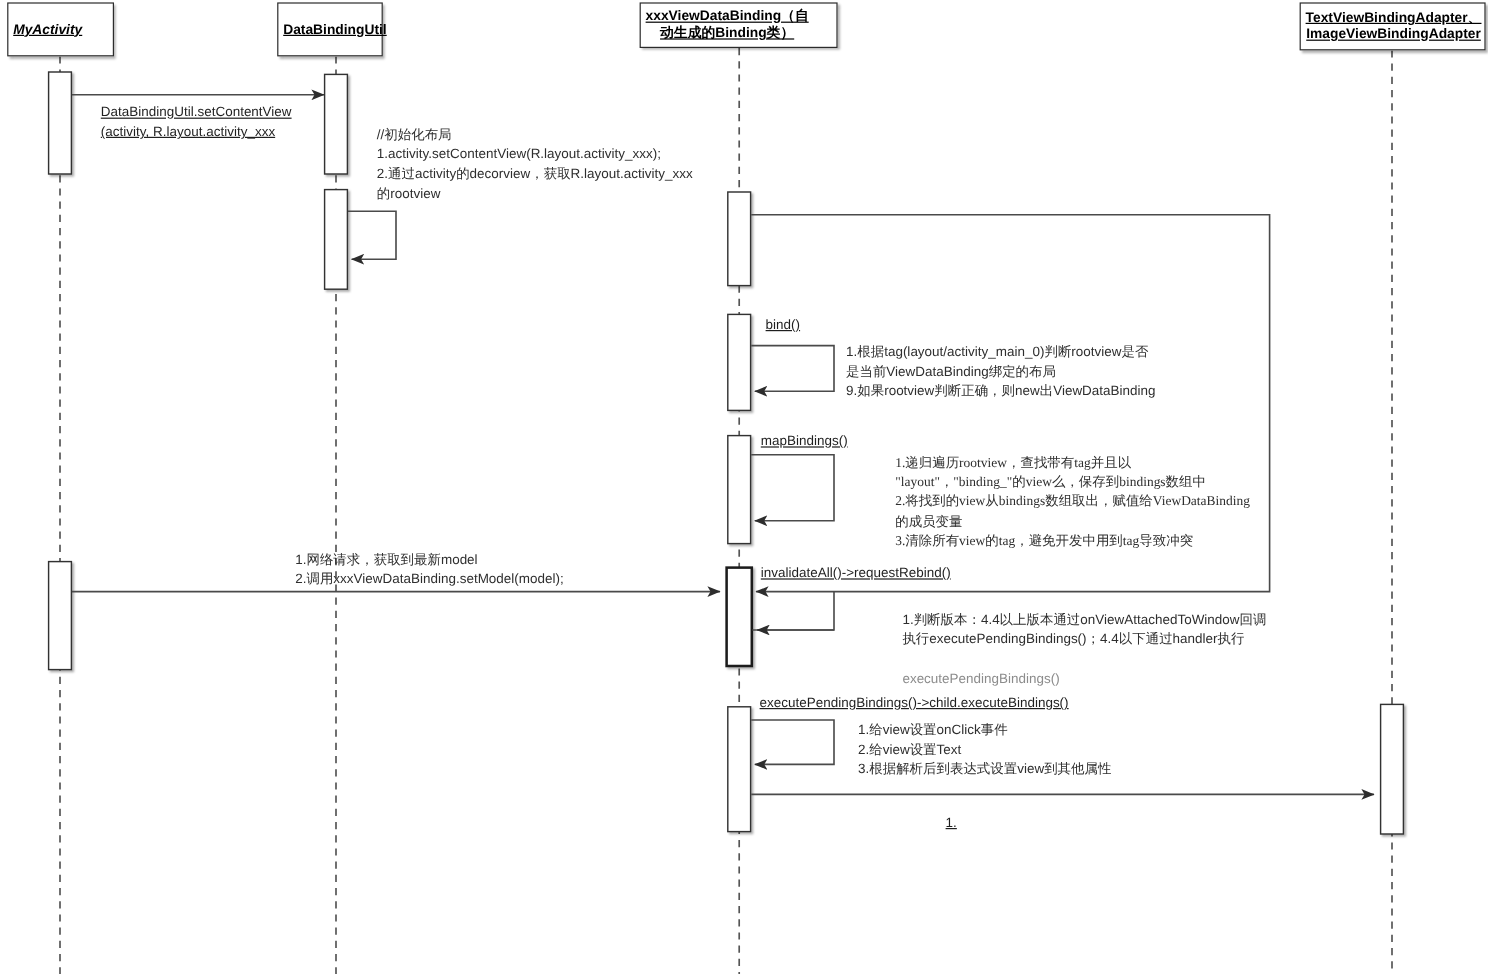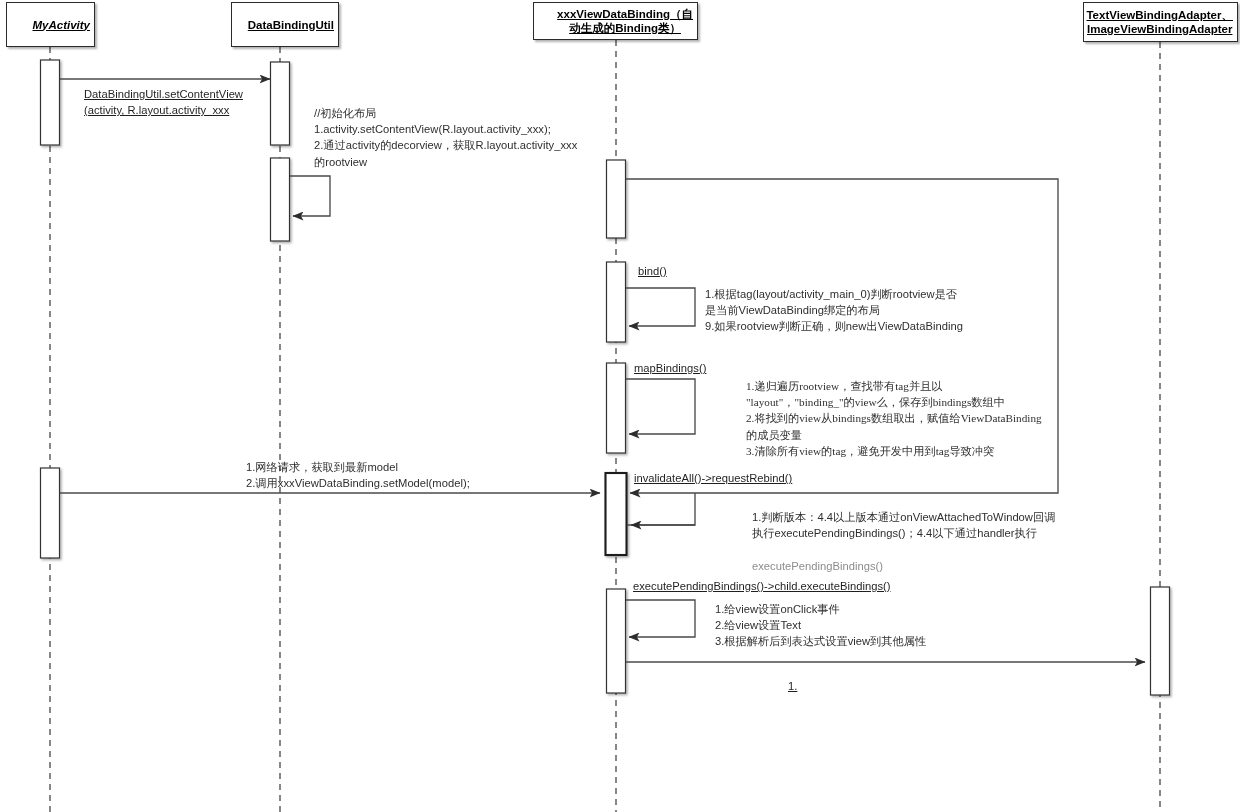--- a/index.html
+++ b/index.html
@@ -29,21 +29,21 @@
 
   
   .participant {
     position: absolute;
     box-sizing: border-box;
     background: #ffffff;
     border: 1.3px solid #2b2b2b;
     box-shadow: 2px 2px 2px rgba(0,0,0,0.30);
     display: flex;
     align-items: center;
-    justify-content: flex-end;
+    justify-content: flex-start;
     text-align: center;
   }
   .participant-label {
     font-weight: bold;
     font-size: 11.5px;
     line-height: 14px;
     text-decoration: underline;
     color: #000000;
     padding: 0 4px;
     white-space: pre-line;
@@ -127,21 +127,21 @@
       <path d="M626,600 L695,600 L695,637 L629,637" marker-end="url(#arrowFilled)"></path>
 
       <line x1="626" y1="662" x2="1145" y2="662" marker-end="url(#arrowFilled)"></line>
     </g>
   </svg>
 
   <div class="participant" style="left:6px; top:2px; width:89px; height:45px;font-style:italic;">
     <span class="participant-label">MyActivity</span>
   </div>
 
-  <div class="participant" style="left:231px; top:2px; width:108px; height:45px;">
+  <div class="participant" style="left:231px; top:2px; width:88px; height:45px;">
     <span class="participant-label">DataBindingUtil</span>
   </div>
 
   <div class="participant" style="left:533px; top:2px; width:165px; height:38px;">
     <span class="participant-label">xxxViewDataBinding（自
 动生成的Binding类）</span>
   </div>
 
   <div class="participant" style="left:1083px; top:2px; width:155px; height:40px;">
     <span class="participant-label">TextViewBindingAdapter、

